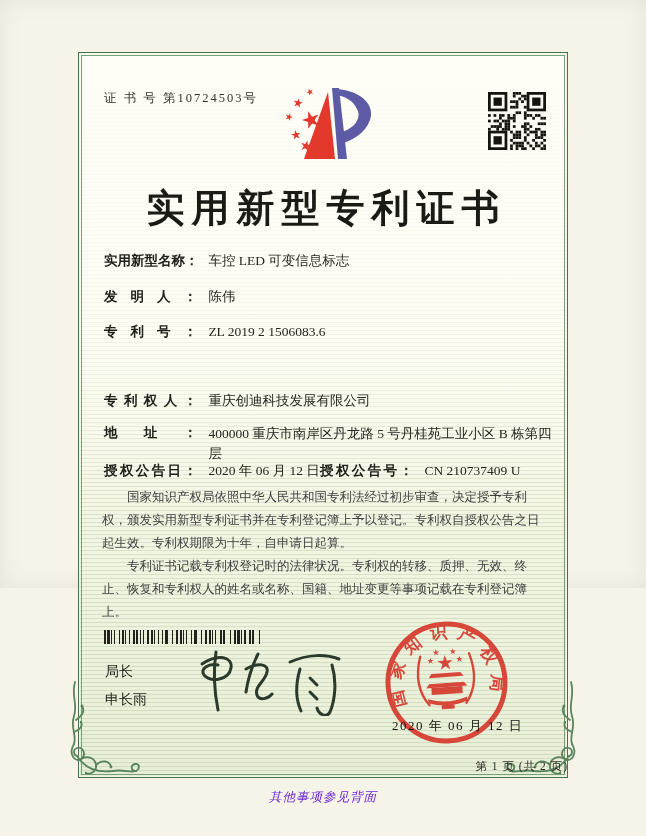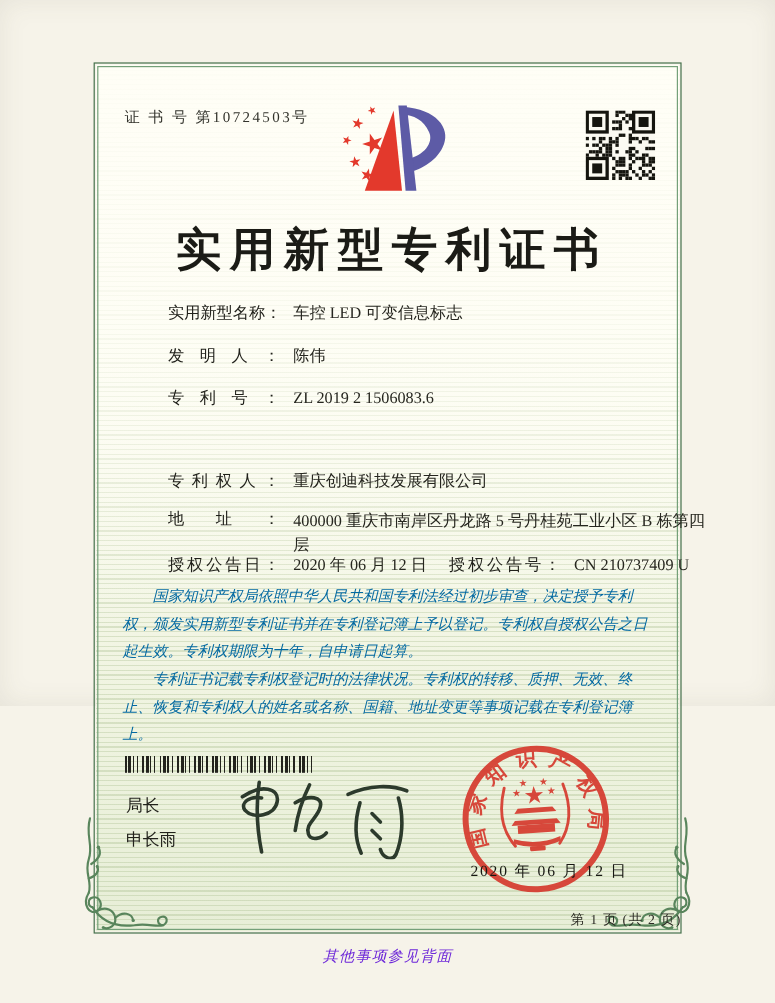--- a/index.html
+++ b/index.html
@@ -26,26 +26,26 @@
   .flourish.right{transform:scaleX(-1);}
   
   .cert-no{position:absolute;left:104px;top:90px;font-size:12.5px;letter-spacing:2px;color:#33332c;z-index:4;}
   .logo{position:absolute;left:282px;top:84px;width:102px;height:80px;z-index:4;}
   .qr{position:absolute;left:488px;top:92px;width:58px;height:58px;z-index:4;}
   .title{position:absolute;left:78px;top:183px;width:490px;text-align:center;
     font-size:38px;font-weight:700;letter-spacing:7px;text-indent:7px;color:#1b1b16;z-index:4;}
   
   .row{position:absolute;left:104px;font-size:13.5px;line-height:1.35;z-index:4;white-space:nowrap;}
   .lbl{display:inline-block;width:93px;text-align:justify;text-align-last:justify;
-    font-weight:400;color:#21211b;vertical-align:top;margin-left:36px;}
+    font-weight:700;color:#21211b;vertical-align:top;}
   .val{display:inline-block;margin-left:8px;color:#26261f;vertical-align:top;}
   .val.wide{width:346px;white-space:normal;line-height:1.5;}
   
   .paras{position:absolute;left:102px;top:486px;width:444px;z-index:4;
-    font-size:12.5px;line-height:1.84;color:#0369a1;font-style:italic;}
+    font-size:12.5px;line-height:1.84;color:#404040;}
   .paras p{margin:0;text-indent:2em;}
   
   .barcode{position:absolute;left:104px;top:630px;width:156px;height:14px;z-index:4;
     background:repeating-linear-gradient(90deg,#23231d 0 1.5px,rgba(0,0,0,0) 1.5px 3px,
       #23231d 3px 5.5px,rgba(0,0,0,0) 5.5px 6.5px,#23231d 6.5px 7.5px,rgba(0,0,0,0) 7.5px 10px,
       #23231d 10px 11px,rgba(0,0,0,0) 11px 14.5px);}
   .director-role{position:absolute;left:105px;top:663px;font-size:14px;color:#22221c;z-index:4;}
   .director-name{position:absolute;left:105px;top:691px;font-size:14px;color:#22221c;z-index:4;}
   .signature{position:absolute;left:186px;top:638px;width:168px;height:78px;z-index:5;}
   .seal{position:absolute;left:381px;top:617px;width:131px;height:131px;z-index:5;opacity:.92;transform:rotate(-4deg);}
@@ -277,21 +277,21 @@
     <span class="val">重庆创迪科技发展有限公司</span>
   </div>
   <div class="row" style="top:424px">
     <span class="lbl">地址：</span>
     <span class="val wide">400000 重庆市南岸区丹龙路 5 号丹桂苑工业小区 B 栋第四层</span>
   </div>
   <div class="row" style="top:462px">
     <span class="lbl">授权公告日：</span>
     <span class="val">2020 年 06 月 12 日</span>
   </div>
-  <div class="row" style="top:462px;left:338px">
+  <div class="row" style="top:462px;left:320px">
     <span class="lbl">授权公告号：</span>
     <span class="val">CN 210737409 U</span>
   </div>
 
   <div class="paras">
     <p>国家知识产权局依照中华人民共和国专利法经过初步审查，决定授予专利权，颁发实用新型专利证书并在专利登记簿上予以登记。专利权自授权公告之日起生效。专利权期限为十年，自申请日起算。</p>
     <p>专利证书记载专利权登记时的法律状况。专利权的转移、质押、无效、终止、恢复和专利权人的姓名或名称、国籍、地址变更等事项记载在专利登记簿上。</p>
   </div>
 
   <div class="barcode"></div>

